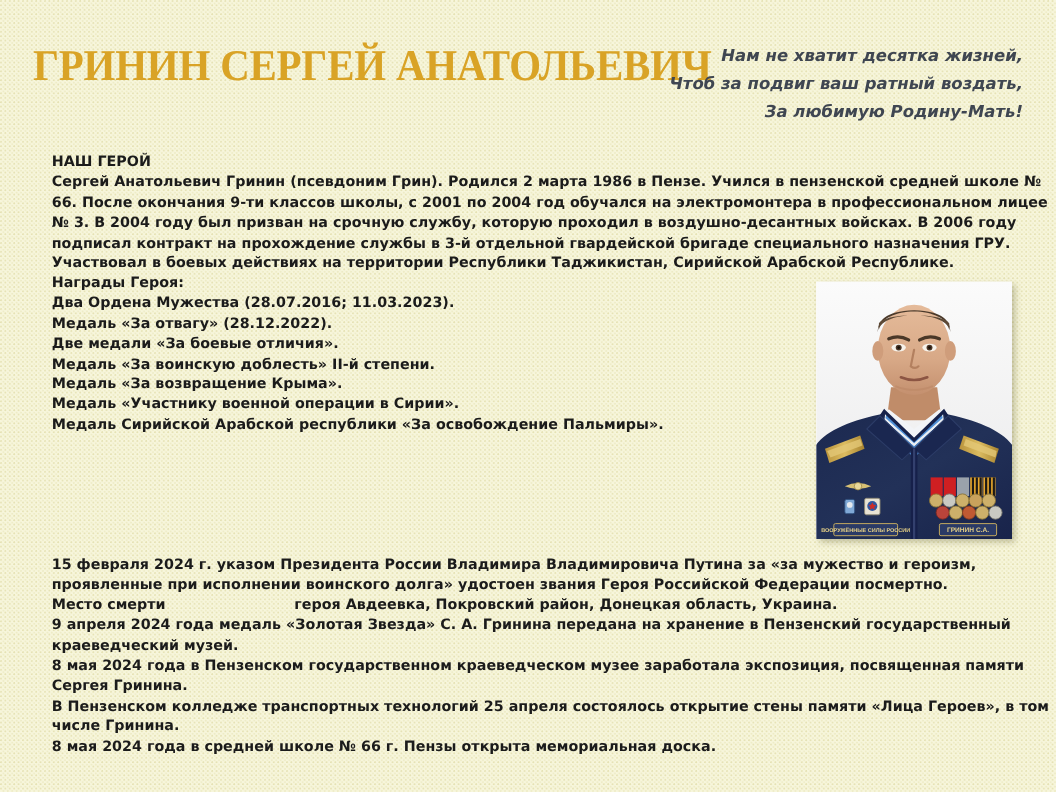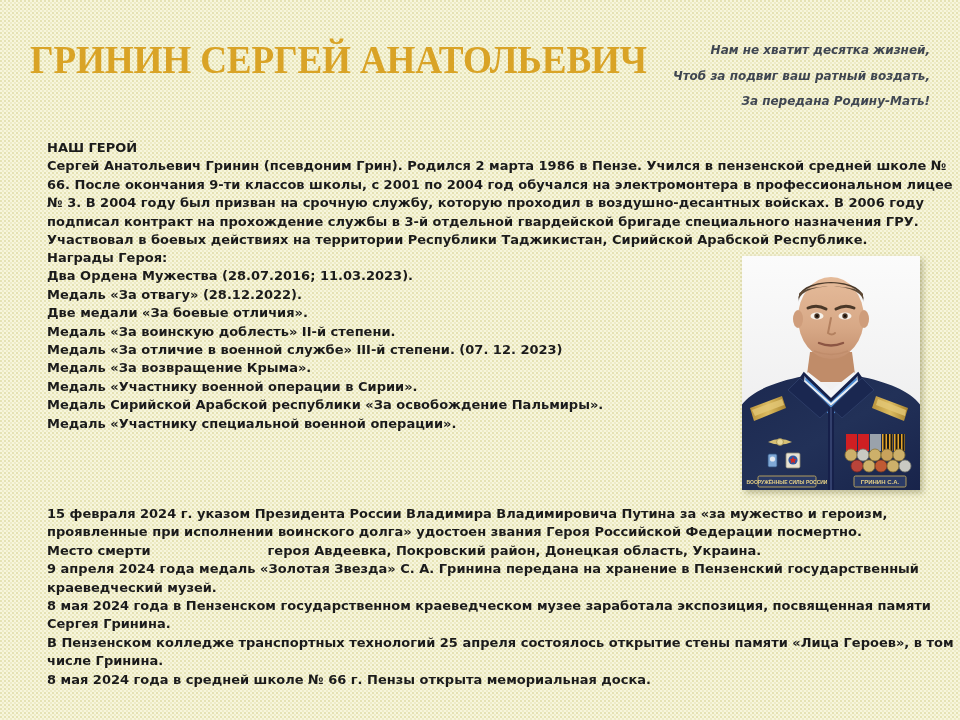--- a/index.html
+++ b/index.html
@@ -49,21 +49,21 @@
 
   #poem {
     position: absolute;
     right: 30px;
     top: 38px;
     width: 420px;
     text-align: right;
     font-family: "DejaVu Sans", sans-serif;
     font-style: italic;
     font-weight: bold;
-    font-size: 12px;
+    font-size: 15px;
     line-height: 25.5px;
     color: #3f4651;
     border-radius: 17px;
   }
   #poem .pline { display: block; white-space: nowrap; }
 
   
   .body-text {
     font-family: "DejaVu Sans", sans-serif;
     font-weight: bold;
@@ -117,43 +117,41 @@
 </head>
 <body>
 
 <div id="poster">
 
   <div id="header-title">ГРИНИН СЕРГЕЙ АНАТОЛЬЕВИЧ</div>
 
   <div id="poem">
     <span class="pline">Нам не хватит десятка жизней,</span>
     <span class="pline">Чтоб за подвиг ваш ратный воздать,</span>
-    <span class="pline">За передана Родину-Мать!</span>
+    <span class="pline">За любимую Родину-Мать!</span>
   </div>
 
   <div id="intro-block" class="body-text">
     <span class="line">НАШ ГЕРОЙ</span>
     <span class="line">Сергей Анатольевич Гринин (псевдоним Грин). Родился 2 марта 1986 в Пензе. Учился в пензенской средней школе №</span>
     <span class="line">66. После окончания 9-ти классов школы, с 2001 по 2004 год обучался на электромонтера в профессиональном лицее</span>
     <span class="line">№ 3. В 2004 году был призван на срочную службу, которую проходил в воздушно-десантных войсках. В 2006 году</span>
     <span class="line">подписал контракт на прохождение службы в 3-й отдельной гвардейской бригаде специального назначения ГРУ.</span>
     <span class="line">Участвовал в боевых действиях на территории Республики Таджикистан, Сирийской Арабской Республике.</span>
   </div>
 
   <div id="awards-block" class="body-text">
     <span class="line">Награды Героя:</span>
     <span class="line">Два Ордена Мужества (28.07.2016; 11.03.2023).</span>
     <span class="line">Медаль «За отвагу» (28.12.2022).</span>
     <span class="line">Две медали «За боевые отличия».</span>
     <span class="line">Медаль «За воинскую доблесть» II-й степени.</span>
-    <span class="line">Медаль «За отличие в военной службе» III-й степени. (07. 12. 2023)</span>
     <span class="line">Медаль «За возвращение Крыма».</span>
     <span class="line">Медаль «Участнику военной операции в Сирии».</span>
     <span class="line">Медаль Сирийской Арабской республики «За освобождение Пальмиры».</span>
-    <span class="line">Медаль «Участнику специальной военной операции».</span>
   </div>
 
   <div id="footer-block" class="body-text">
     <span class="line">15 февраля 2024 г. указом Президента России Владимира Владимировича Путина за «за мужество и героизм,</span>
     <span class="line">проявленные при исполнении воинского долга» удостоен звания Героя Российской Федерации посмертно.</span>
     <span class="line"><span>Место смерти</span><span class="gap"></span><span>героя Авдеевка, Покровский район, Донецкая область, Украина.</span></span>
     <span class="line">9 апреля 2024 года медаль «Золотая Звезда» С. А. Гринина передана на хранение в Пензенский государственный</span>
     <span class="line">краеведческий музей.</span>
     <span class="line">8 мая 2024 года в Пензенском государственном краеведческом музее заработала экспозиция, посвященная памяти</span>
     <span class="line">Сергея Гринина.</span>

